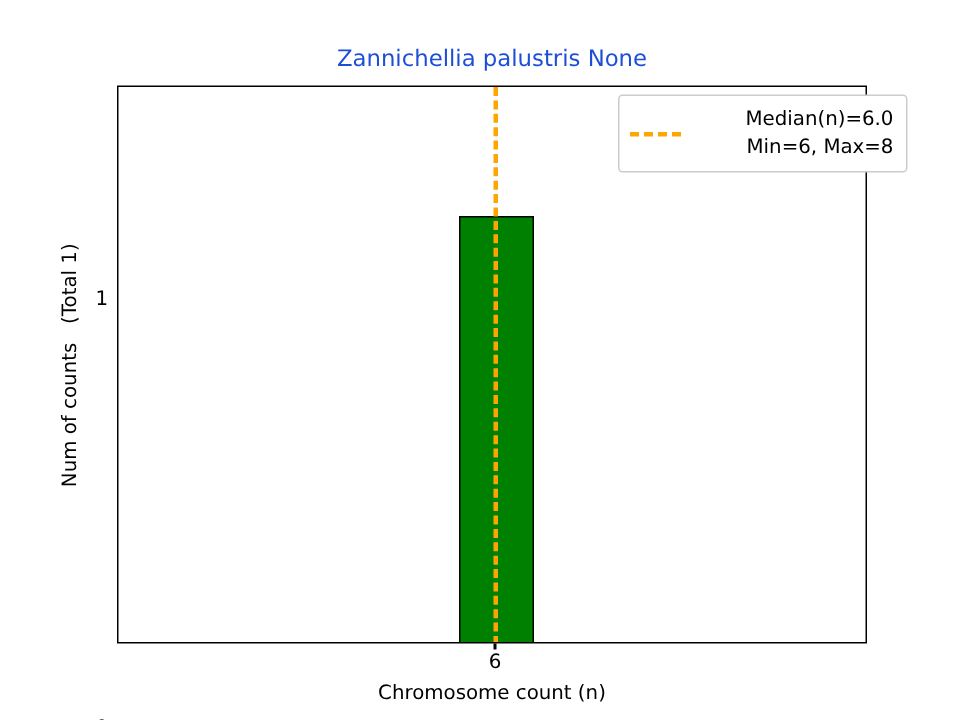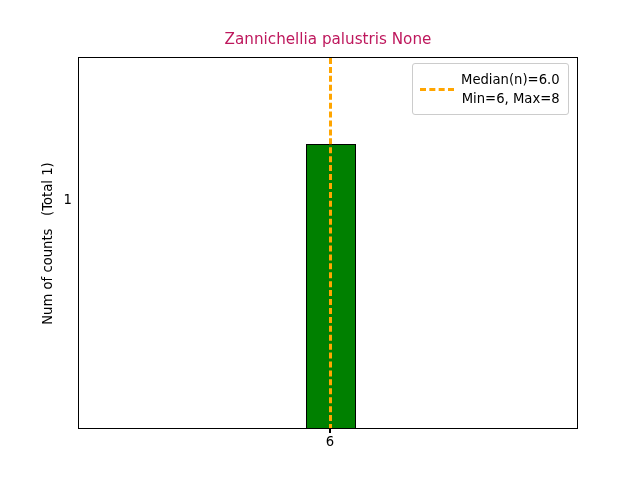--- a/index.html
+++ b/index.html
@@ -17,21 +17,21 @@
   }
 
   
   #chart-title {
     position: absolute;
     left: 78px;
     top: 30px;
     width: 500px;
     text-align: center;
     font-size: 15.2px;
-    color: #be185d;
+    color: #1d4ed8;
     white-space: nowrap;
   }
 
   
   #axes {
     position: absolute;
     left: 78px;
     top: 57px;
     width: 500px;
     height: 372px;
@@ -158,20 +158,21 @@
     width: 34px;
     height: 0;
     border-top: 3px dashed #ffa500;
   }
   #legend-text {
     font-size: 13.2px;
     color: #000000;
     line-height: 1.45;
     text-align: right;
     white-space: nowrap;
+    margin-left: 36px;
   }
   #legend-text div { display: block; }
 </style>
 </head>
 <body>
 
 <div id="figure">
 
   <div id="chart-title">Zannichellia palustris None</div>
 
@@ -185,20 +186,21 @@
   <div id="ytick-wrap">
     <div class="ytick-label" id="ytick-label-1">1</div>
 
     <div class="ytick-label" id="ytick-label-0">0</div>
 
   </div>
 
   <div id="xtick-mark-6"></div>
   <div id="xtick-label-6">6</div>
 
+  <div id="xlabel">Chromosome count (n)</div>
 
   <div id="ylabel">Num of counts   (Total 1)</div>
 
   <div id="legend">
     <span id="legend-handle"></span>
     <span id="legend-text">
       <div>Median(n)=6.0</div>
       <div>Min=6, Max=8</div>
     </span>
   </div>

